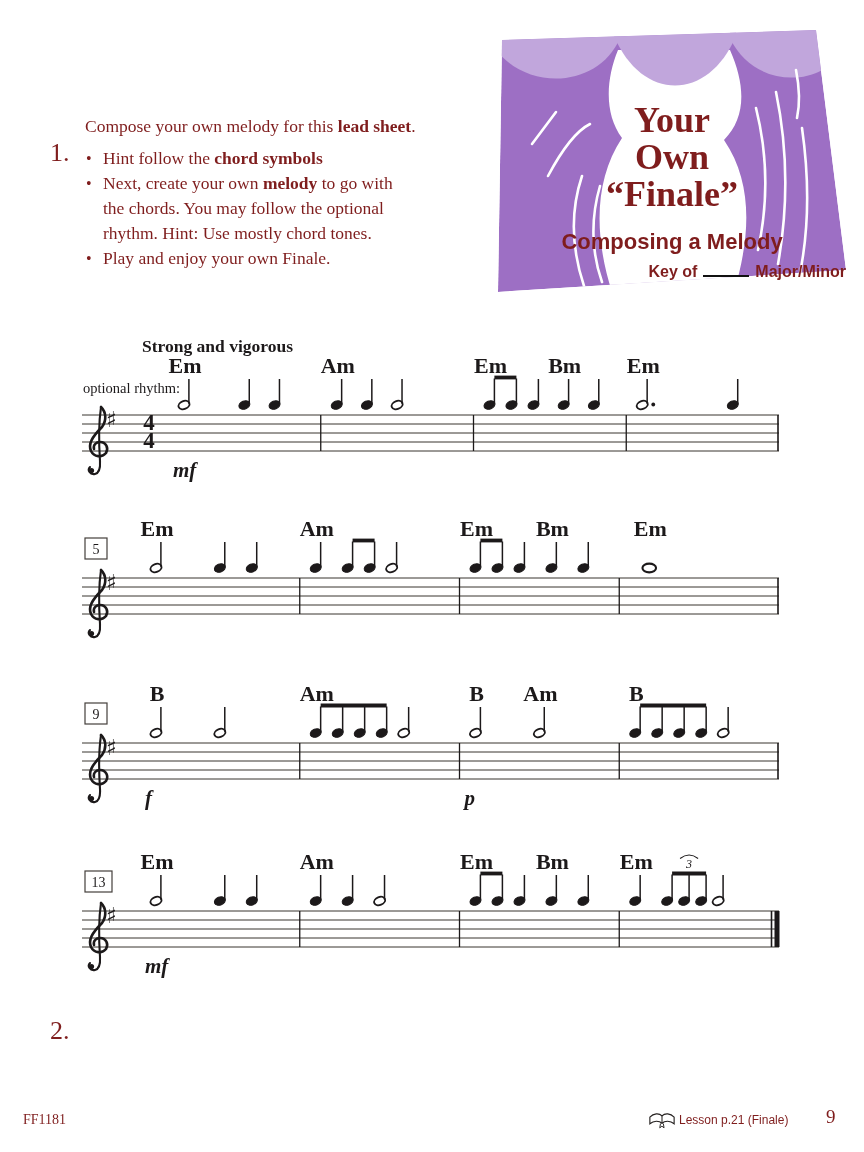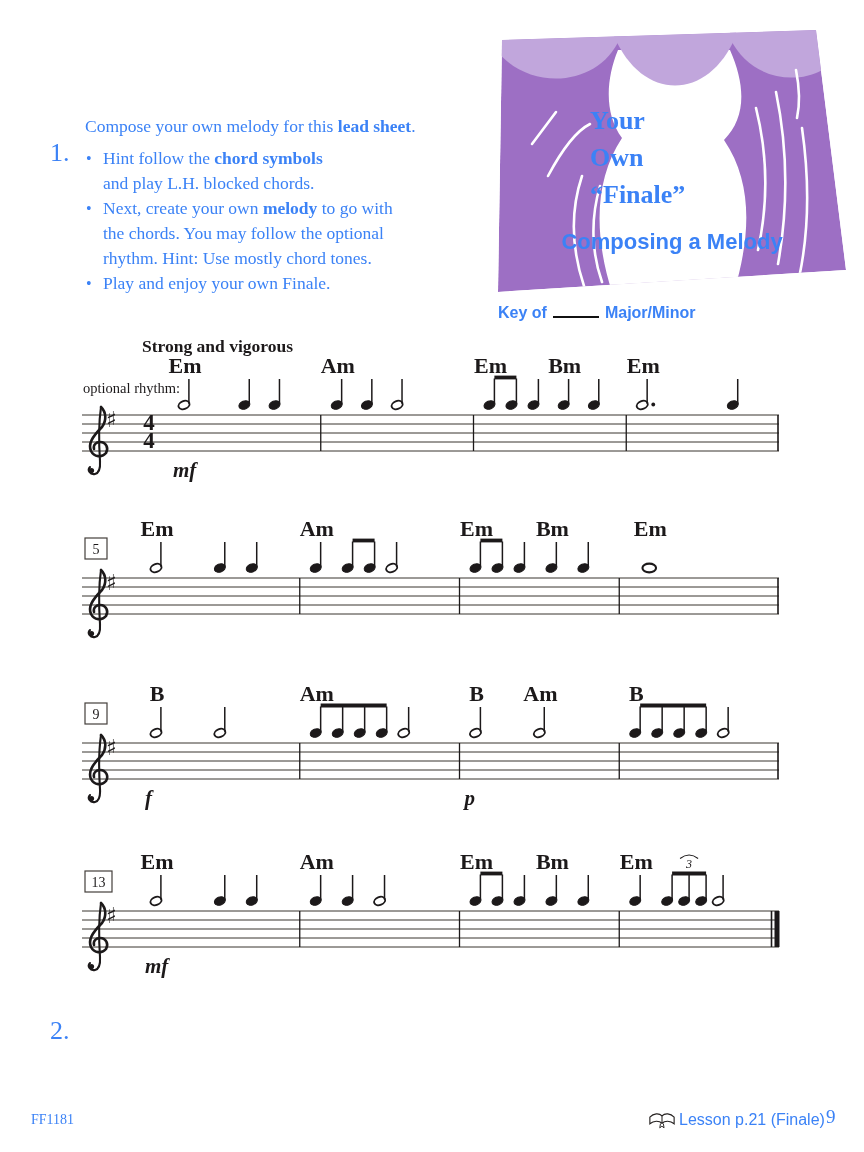--- a/index.html
+++ b/index.html
@@ -1,66 +1,65 @@
 <!DOCTYPE html>
 <html><head>
 <meta charset="utf-8">
 <style>
   html,body{margin:0;padding:0;background:#d9d9d9;}
   .page{position:relative;width:864px;height:1152px;margin:0 auto;background:#ffffff;
-        font-family:"Liberation Serif",serif;color:#3b82f6;overflow:hidden;}
+        font-family:"Liberation Serif",serif;color:#7f1d1d;overflow:hidden;}
   .abs{position:absolute;}
   .b{font-weight:bold;}
   .i{}
 
   
   .intro{left:85px;top:116px;font-size:17.5px;}
   .num{font-size:26px;}
   .num1{left:50px;top:138px;}
   .num2{left:50px;top:1016px;}
   #bullets{left:86px;top:146px;}
   .bullet{display:flex;}
   .dot{width:17px;font-size:16px;line-height:25px;}
   .bline{font-size:17.5px;line-height:25px;}
   .item2-text{left:85px;top:1024px;font-size:17.5px;}
 
   
   .banner{left:494px;top:24px;width:360px;height:276px;}
   .banner svg{position:absolute;left:0;top:0;}
-  .b-title{position:absolute;left:96px;top:78px;width:164px;text-align:left;
-           font-weight:bold;font-size:26px;line-height:37px;}
+  .b-title{position:absolute;left:96px;top:78px;width:164px;text-align:center;
+           font-weight:bold;font-size:36px;line-height:37px;}
   .b-sub{position:absolute;left:4px;top:205px;width:348px;text-align:center;
          font-family:"Liberation Sans",sans-serif;font-weight:bold;font-size:22px;}
-  .b-key{position:absolute;left:4px;top:239px;width:348px;text-align:left;
-         font-family:"Liberation Sans",sans-serif;font-weight:bold;font-size:16px;margin-top:41px;}
+  .b-key{position:absolute;left:4px;top:239px;width:348px;text-align:right;
+         font-family:"Liberation Sans",sans-serif;font-weight:bold;font-size:16px;}
   .blank{display:inline-block;width:46px;height:12px;border-bottom:2px solid #111;margin:0 6px;}
 
   
   #music-svg{position:absolute;left:0;top:0;}
 
   
-  .ff{left:23px;top:1112px;font-size:14px;margin-left:8px;}
+  .ff{left:23px;top:1112px;font-size:14px;}
   .lesson{left:648px;top:1110px;display:flex;align-items:center;
-          font-family:"Liberation Sans",sans-serif;font-size:16px;}
+          font-family:"Liberation Sans",sans-serif;font-size:12px;}
   .lesson svg{margin-right:3px;}
   .pageno{left:826px;top:1106px;font-size:19px;}
 </style>
 </head>
 <body>
 
 <div class="page">
 
   <div class="abs intro"><span>Compose your own melody for this </span><span class="b">lead sheet</span><span>.</span></div>
   <div class="abs num num1">1.</div>
   <div class="abs" id="bullets">
       <div class="bullet">
         <span class="dot">•</span>
         <div>
           <div class="bline"><span>Hint follow the </span><span class="b">chord symbols</span></div>
-          <div class="bline"><span>and play L.H. blocked chords.</span></div>
         </div>
       </div>
       <div class="bullet">
         <span class="dot">•</span>
         <div>
           <div class="bline"><span>Next, create your own </span><span class="b">melody</span><span> to go with</span></div>
           <div class="bline"><span>the chords. You may follow the optional</span></div>
           <div class="bline"><span>rhythm. Hint: Use mostly chord tones.</span></div>
         </div>
       </div>

